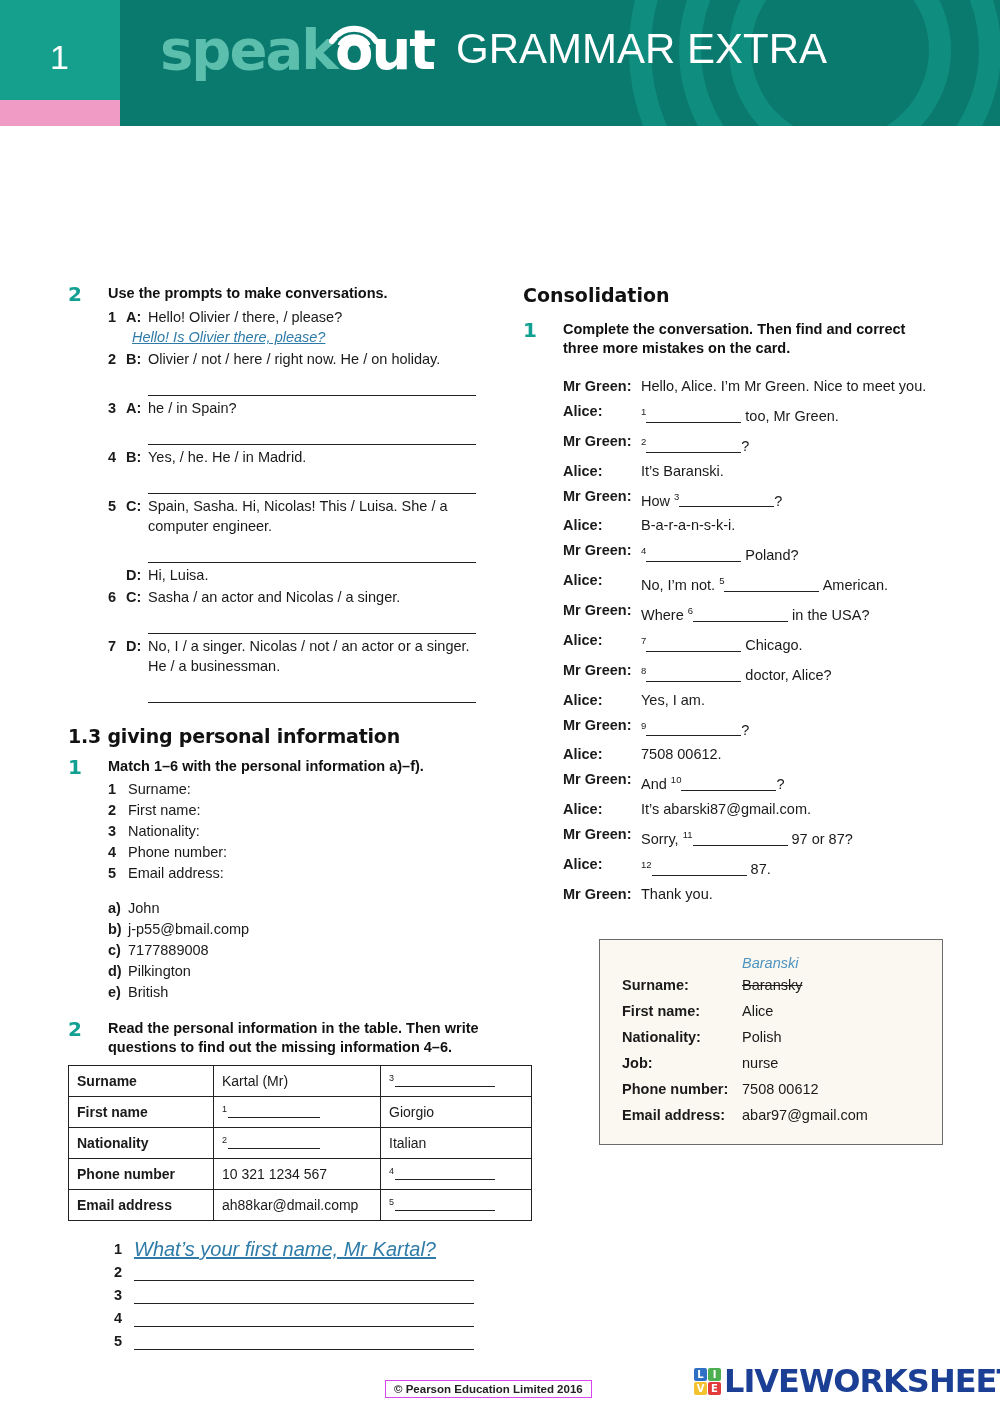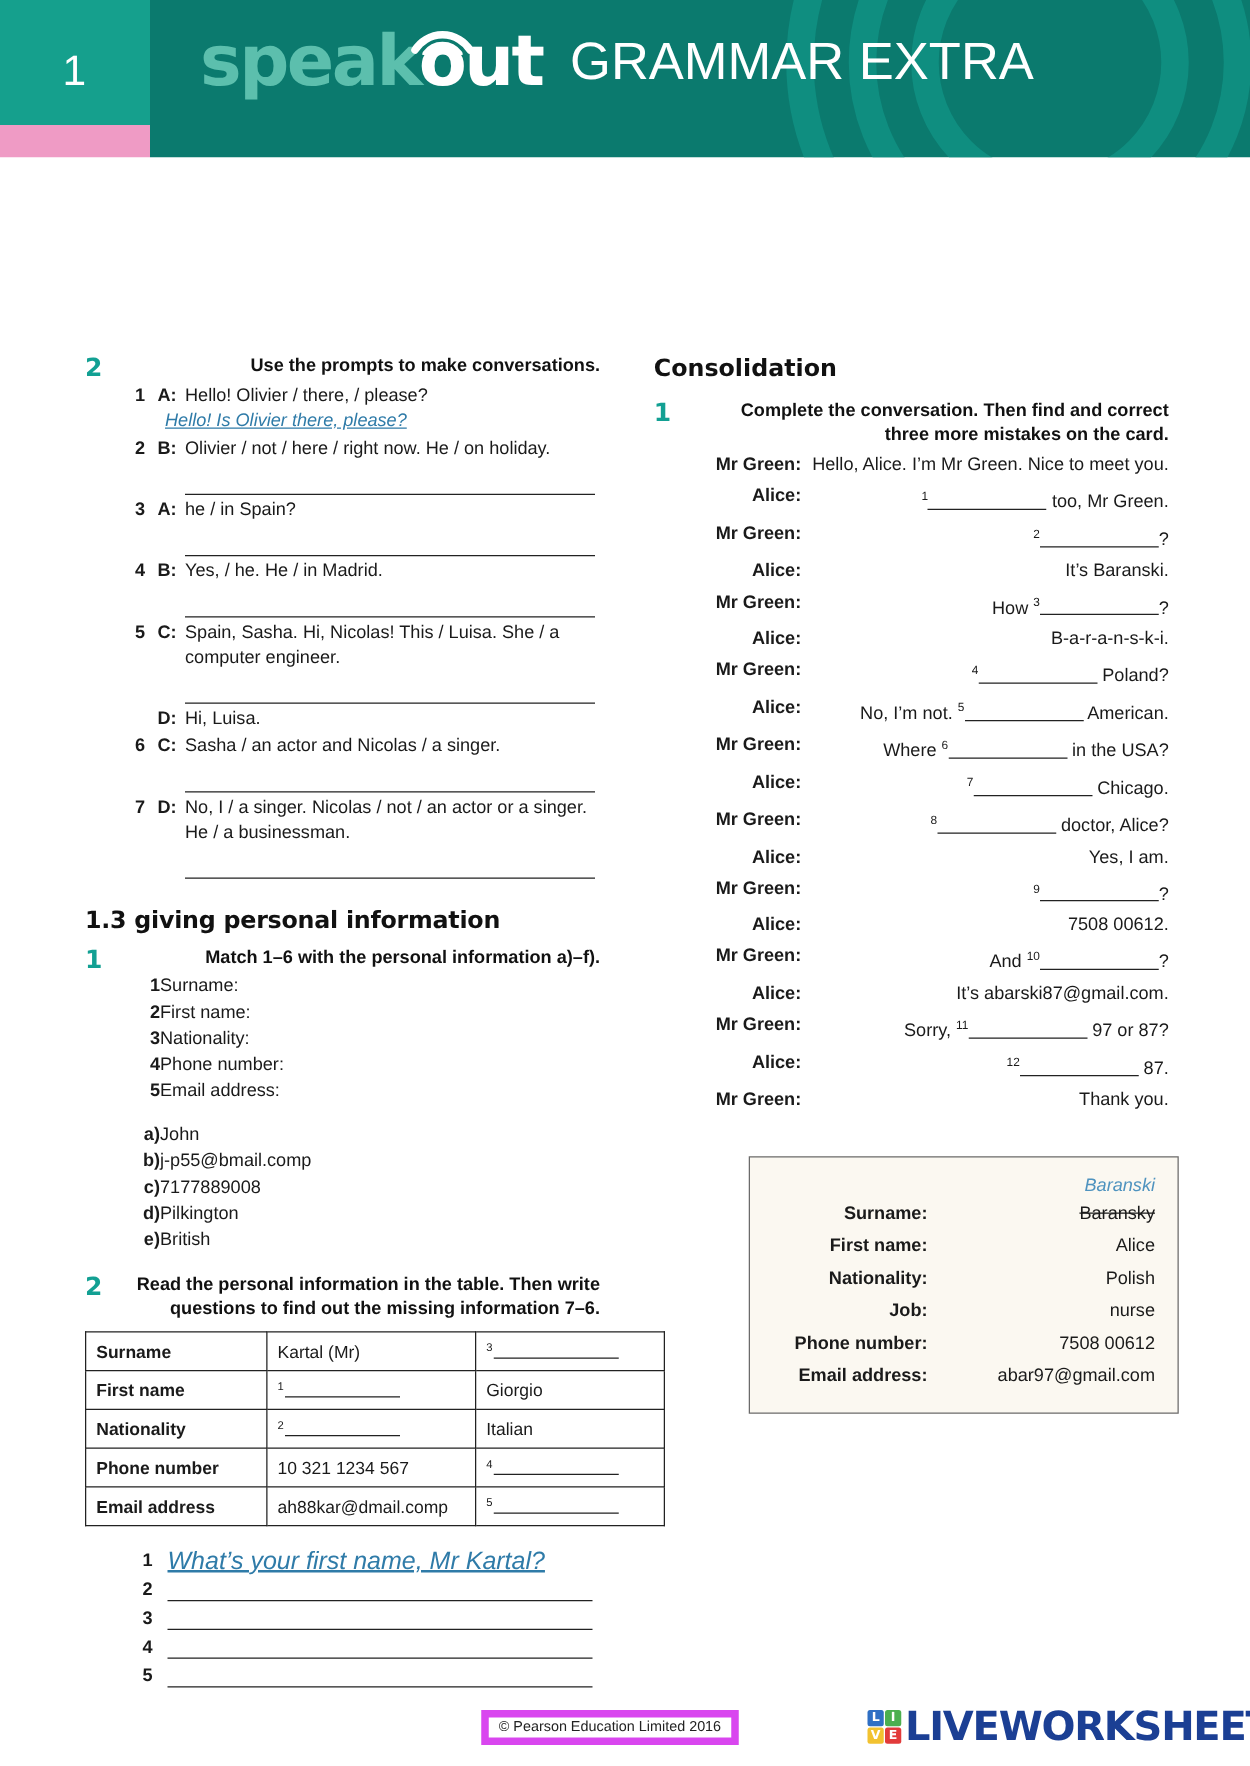--- a/index.html
+++ b/index.html
@@ -133,21 +133,20 @@
     left: 0; top: 0;
     width: 26px;
     color: #12a093;
     font-weight: 700;
     font-size: 20px;
     font-family: "DejaVu Sans", sans-serif;
     line-height: 20px;
   }
   .ex-body {
     margin-left: 40px;
-    text-align: right;
   }
   .ex-instr {
     font-weight: 700;
     font-size: 14.5px;
     line-height: 19px;
     color: #111;
   }
 
   .item-row {
     display: flex;
@@ -324,27 +323,28 @@
 
   
   .footer {
     position: absolute;
     left: 0; top: 1358px;
     width: 1000px;
     height: 55px;
   }
   .copyright {
     position: absolute;
-    left: 385px; top: 10px;
-    border: 6px solid #d946ef;
+    left: 385px; top: 22px;
+    border: 1px solid #d946ef;
     padding: 2px 8px;
     font-size: 11.5px;
     color: #222;
     font-family: "Liberation Sans", sans-serif;
     white-space: nowrap;
+    font-weight: bold;
   }
   .lws {
     position: absolute;
     left: 694px; top: 8px;
     display: flex;
     align-items: center;
   }
   .lws-grid {
     width: 27px; height: 27px;
     display: grid;
@@ -523,21 +523,21 @@
             <span class="match-n">e)</span>
             <span>British</span>
           </div>
         </div>
       </div>
     </div>
 
     <div class="ex" style="margin-top:16px;">
       <div class="ex-num">2</div>
       <div class="ex-body">
-        <div class="ex-instr">Read the personal information in the table. Then write questions to find out the missing information 7–6.</div>
+        <div class="ex-instr">Read the personal information in the table. Then write questions to find out the missing information 4–6.</div>
       </div>
     </div>
 
     <table class="info-table">
       <tbody>
         <tr>
           <td class="c1">Surname</td>
           <td class="c2">Kartal (Mr)</td>
           <td class="c3"><span class="blank-sup">3</span><span class="blank-line"></span></td>
         </tr>
@@ -589,21 +589,21 @@
   </div>
 
   <div class="col-right">
     <div class="sec-head-r">Consolidation</div>
 
     <div class="ex">
       <div class="ex-num">1</div>
       <div class="ex-body">
         <div class="ex-instr">Complete the conversation. Then find and correct three more mistakes on the card.</div>
 
-        <div style="margin-top:2px;" id="dialogue-list">
+        <div style="margin-top:16px;" id="dialogue-list">
             <div class="dlg-row">
               <span class="dlg-spk">Mr Green:</span>
               <span class="dlg-txt">Hello, Alice. I’m Mr Green. Nice to meet you.</span>
             </div>
             <div class="dlg-row">
               <span class="dlg-spk">Alice:</span>
               <span class="dlg-txt"><sup class="gn">1</sup><span class="gap"></span> too, Mr Green.</span>
             </div>
             <div class="dlg-row">
               <span class="dlg-spk">Mr Green:</span>

